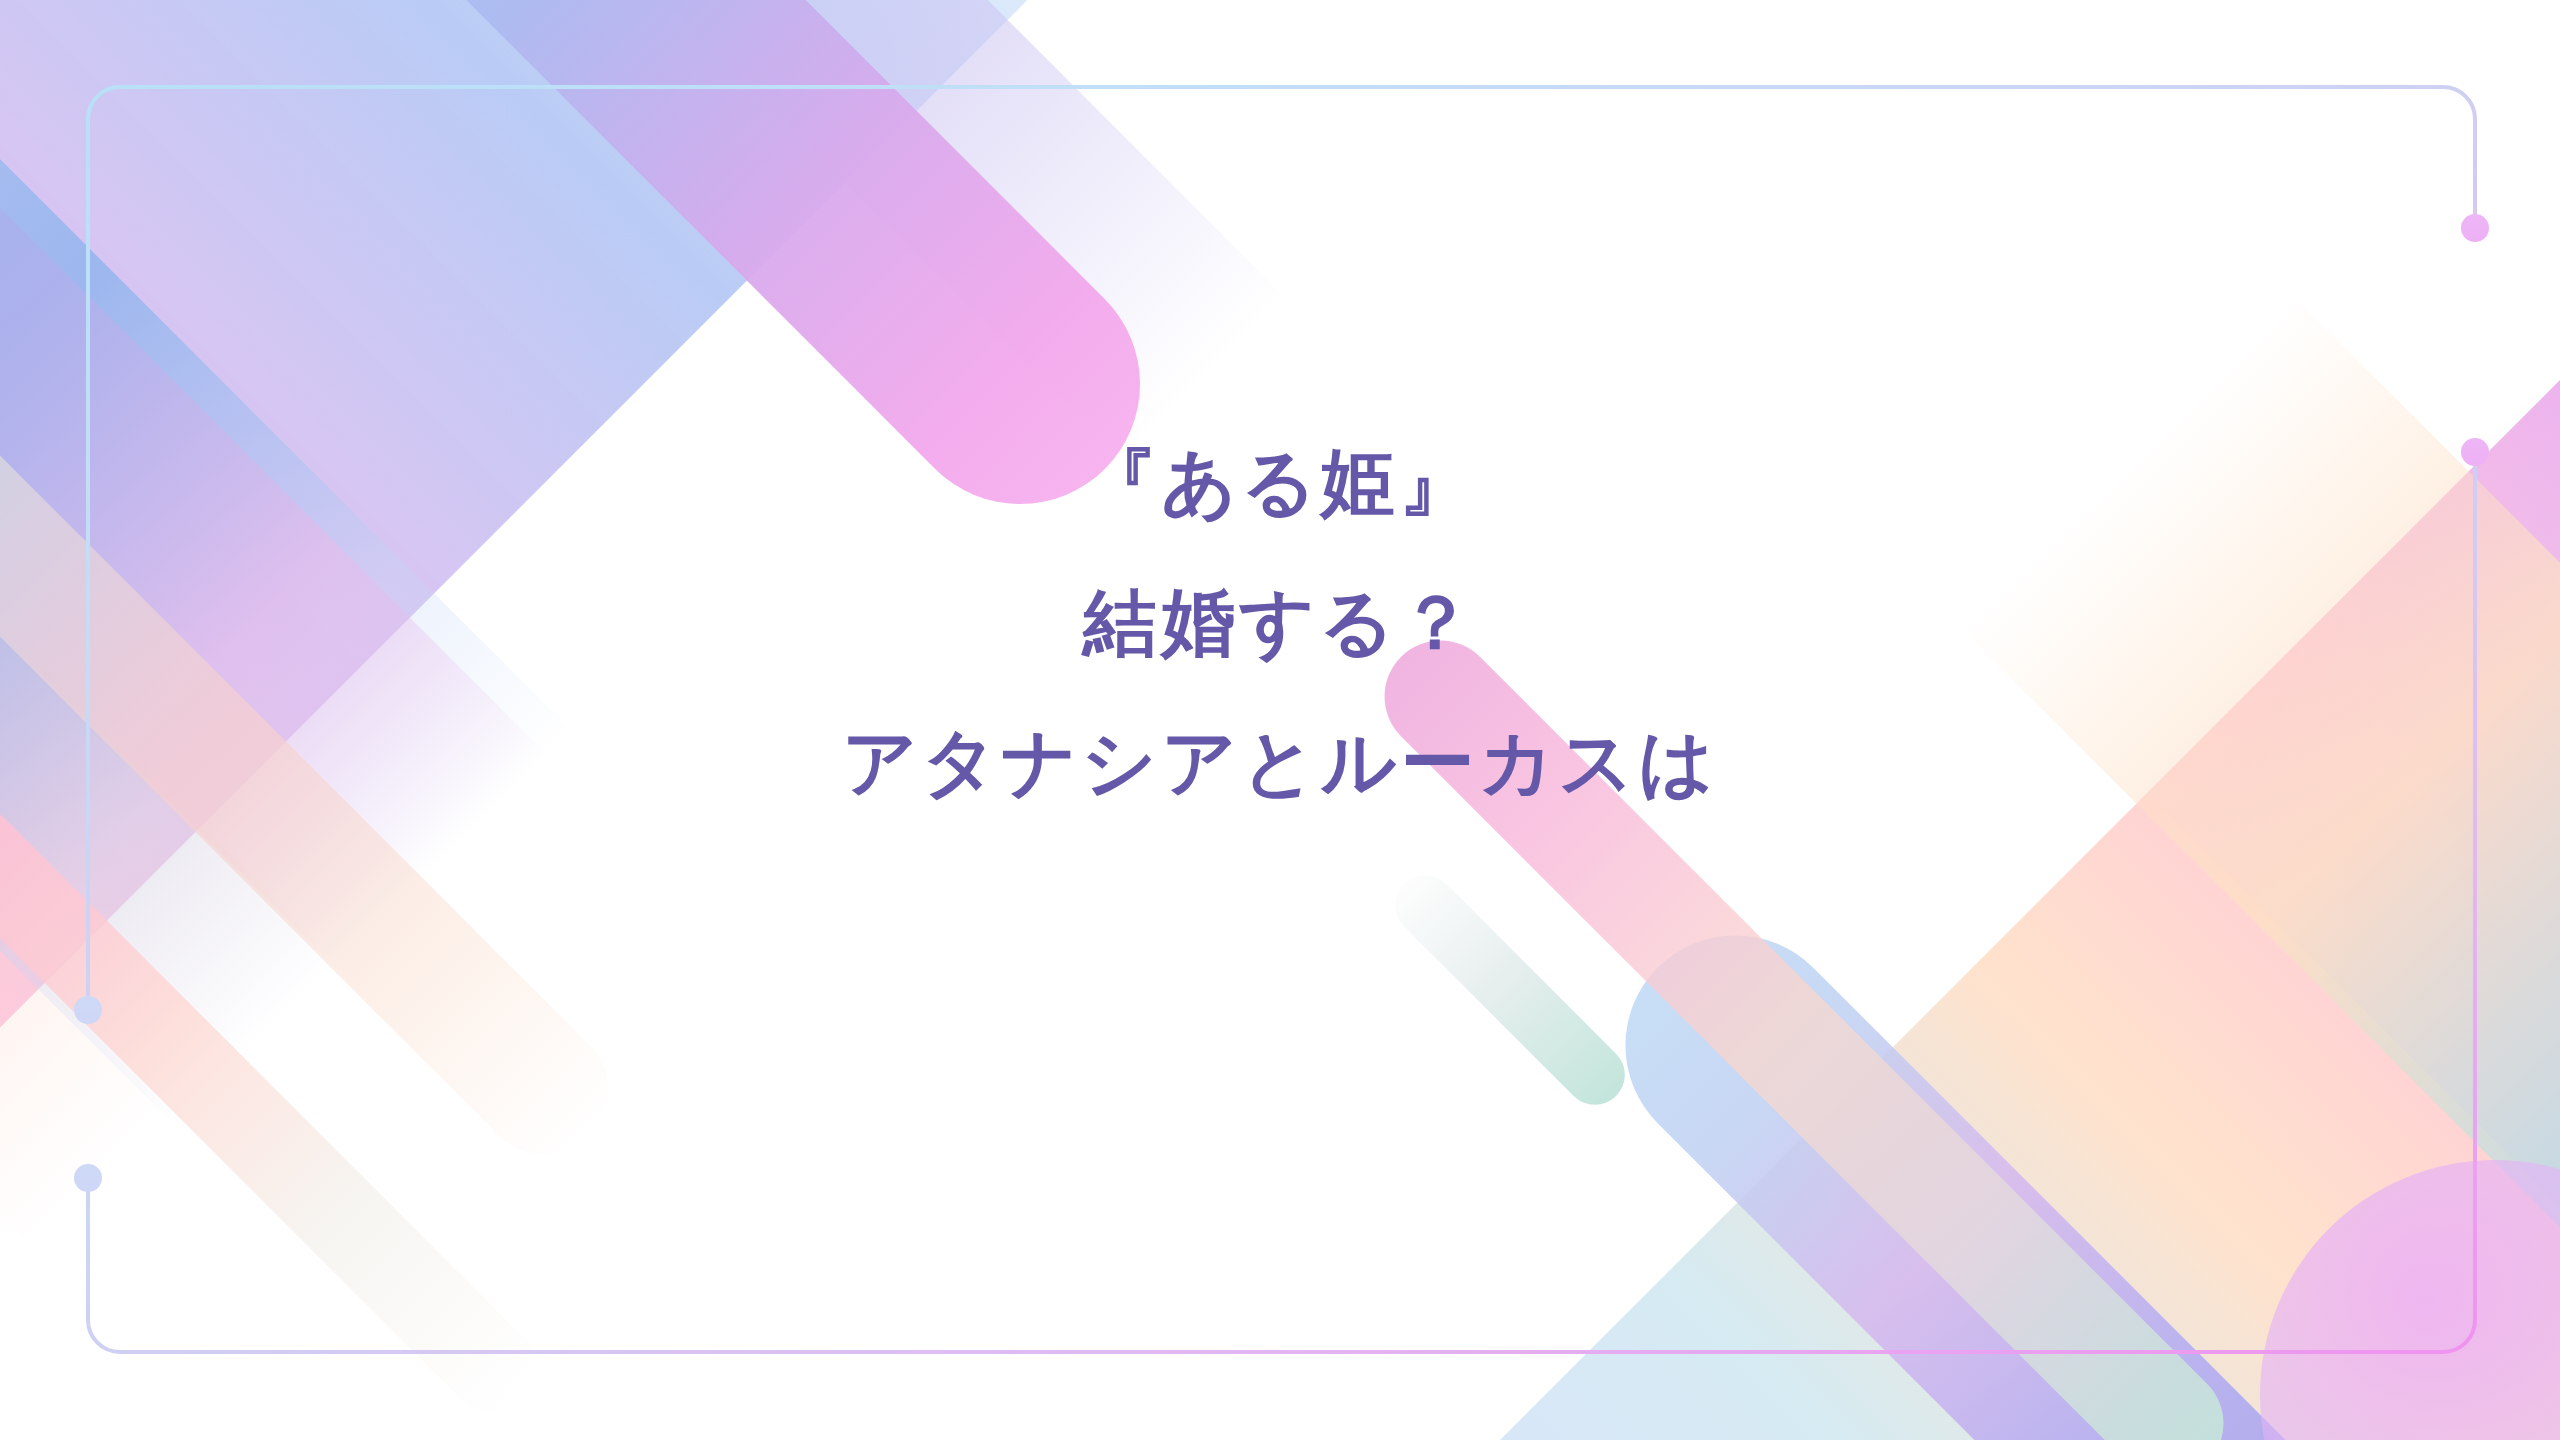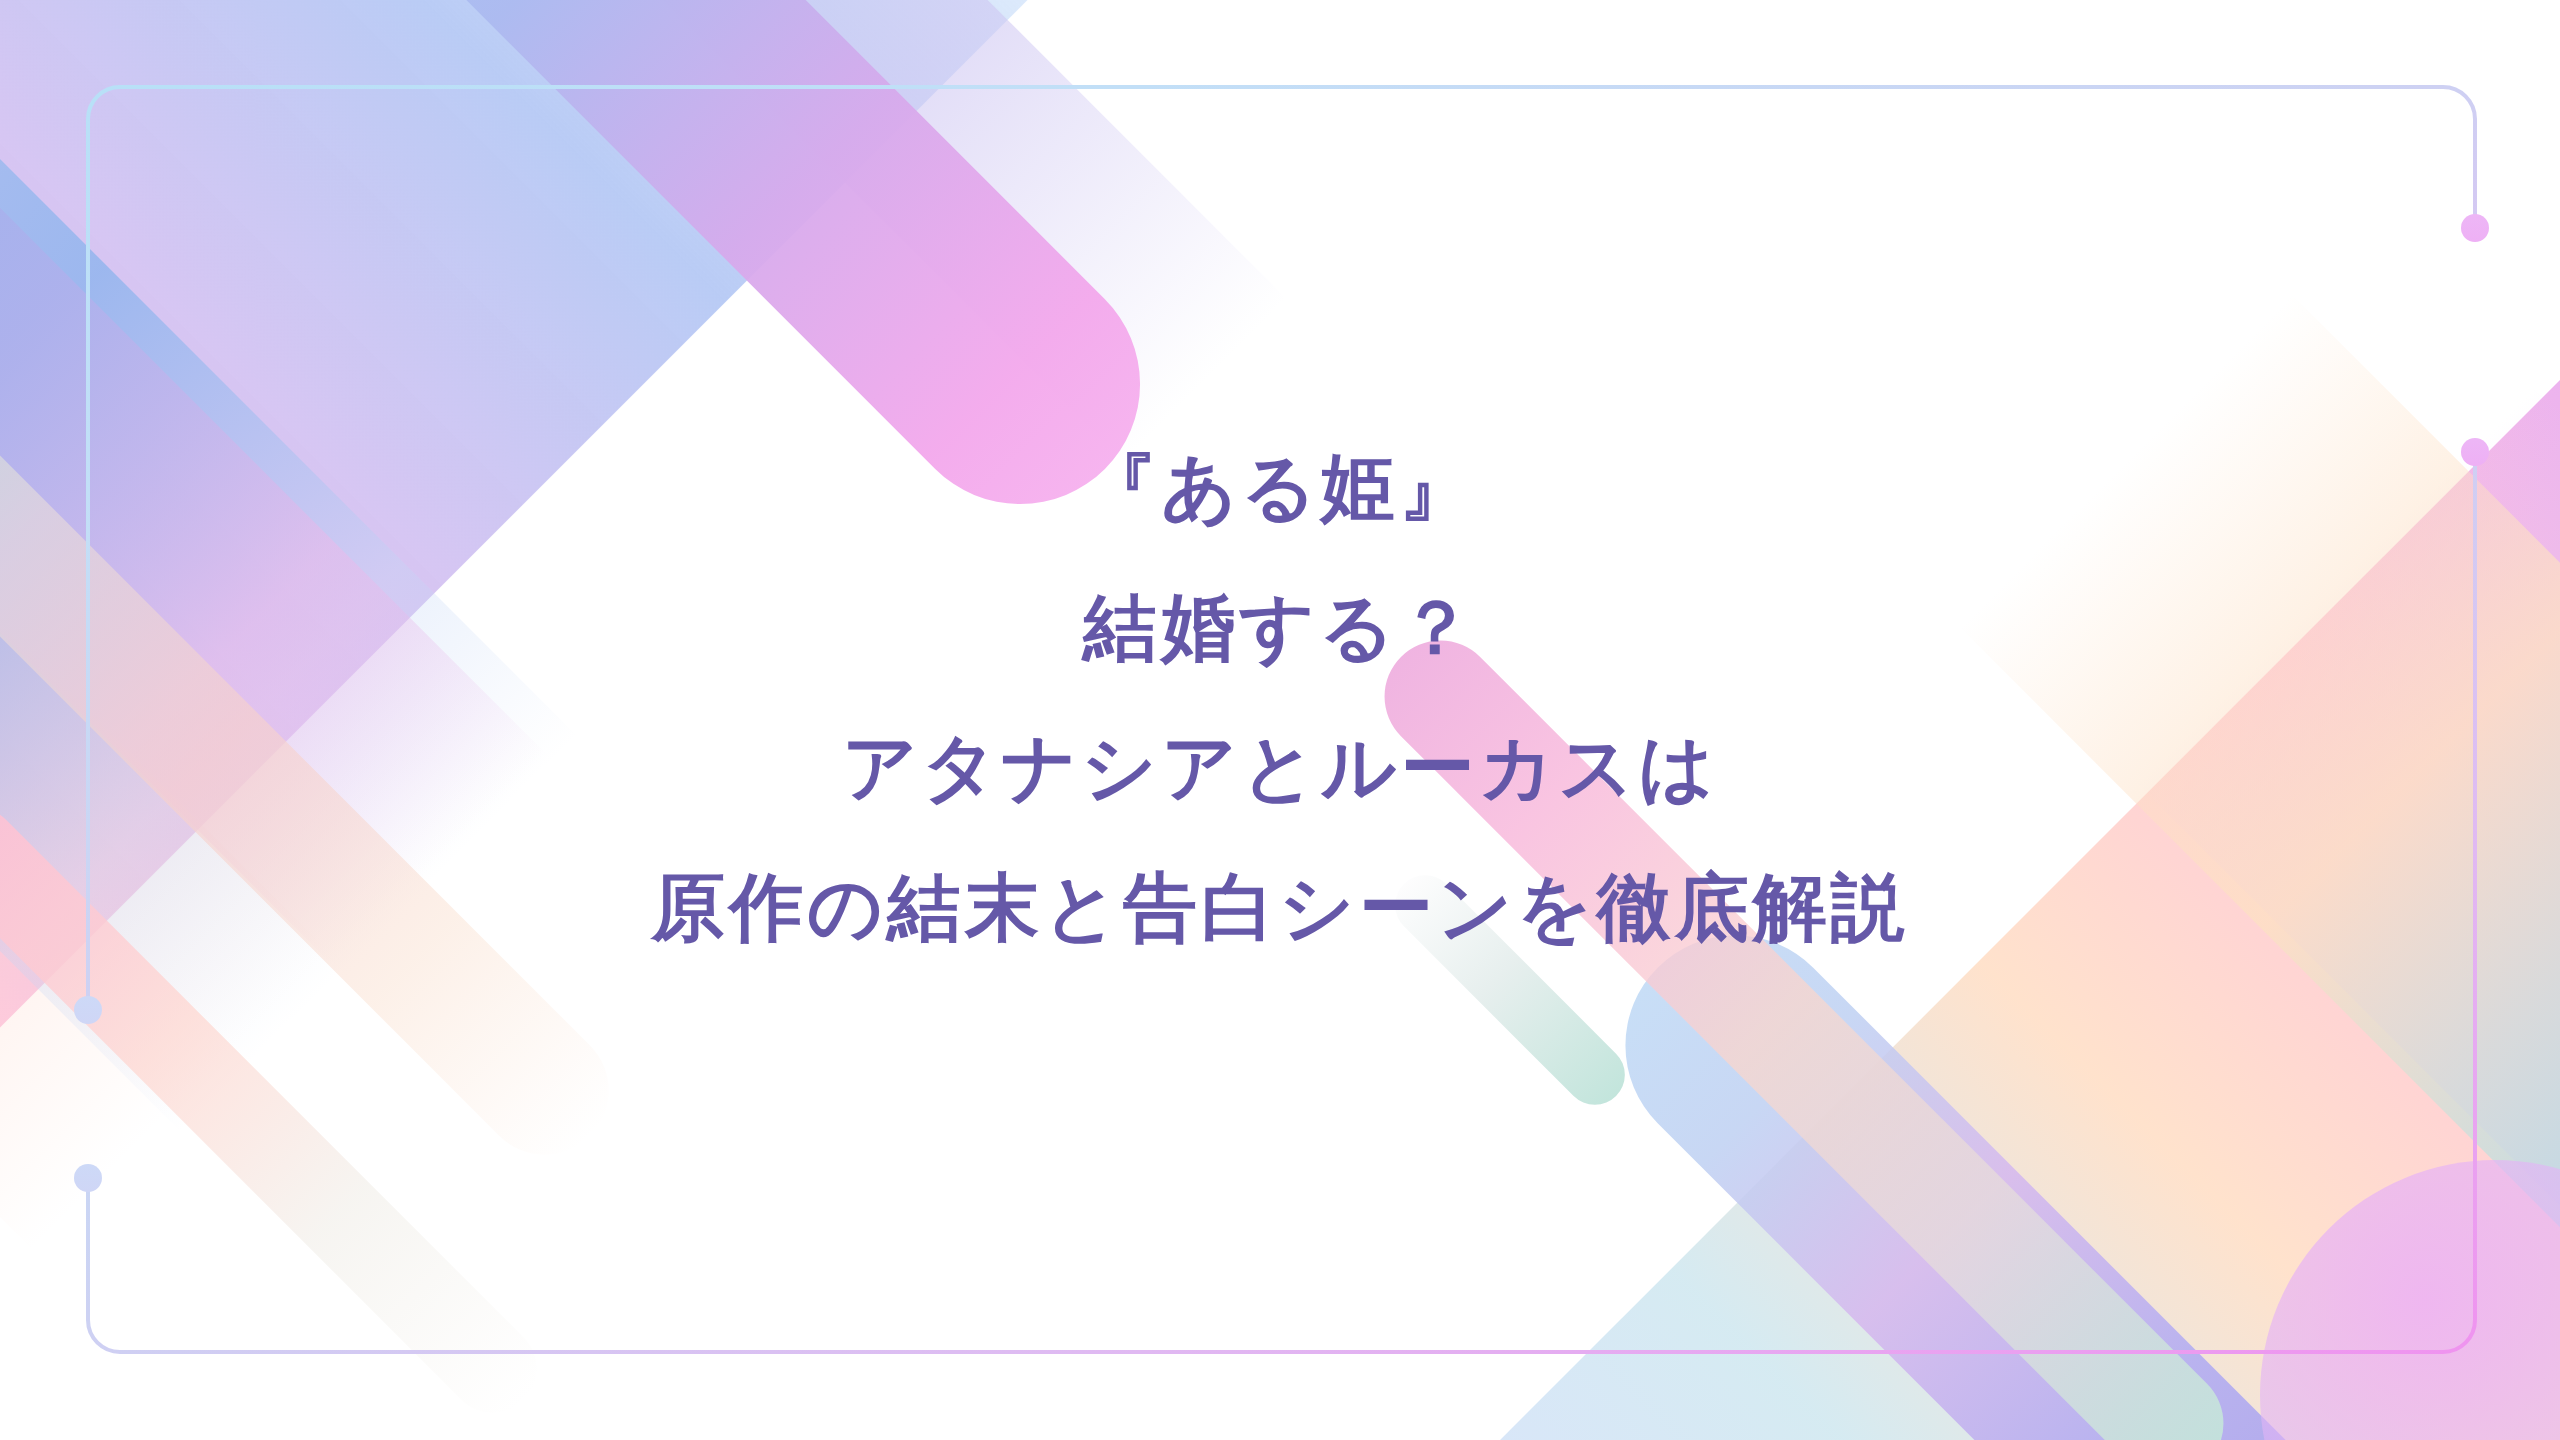--- a/index.html
+++ b/index.html
@@ -206,21 +206,21 @@
   
   .title-block{
     position:absolute;
     left:0; right:0;
     top:418px;
     text-align:center;
     z-index:5;
   }
   .title-line{
     display:block;
-    font-family:Liberation Sans, sans-serif;
+    font-family:Liberation Mono, monospace;
     font-weight:700;
     font-size:74px;
     line-height:140px;
     letter-spacing:0.055em;
     color:#6558a8;
     white-space:nowrap;
   }
 </style>
 </head>
 <body>
@@ -283,16 +283,15 @@
     <circle cx="2475" cy="228" r="14" fill="url(#dotGradR)"></circle>
     <circle cx="2475" cy="452" r="14" fill="url(#dotGradR)"></circle>
     <circle cx="88" cy="1010" r="14" fill="url(#dotGradL)"></circle>
     <circle cx="88" cy="1178" r="14" fill="url(#dotGradL)"></circle>
   </svg>
 
   <div class="title-block">
     <span class="title-line">『ある姫』</span>
     <span class="title-line">結婚する？</span>
     <span class="title-line">アタナシアとルーカスは</span>
-    <span class="title-line">原作の結末と告白シーンを徹底解説</span>
   </div>
 
 </div>
 
 </body></html>

